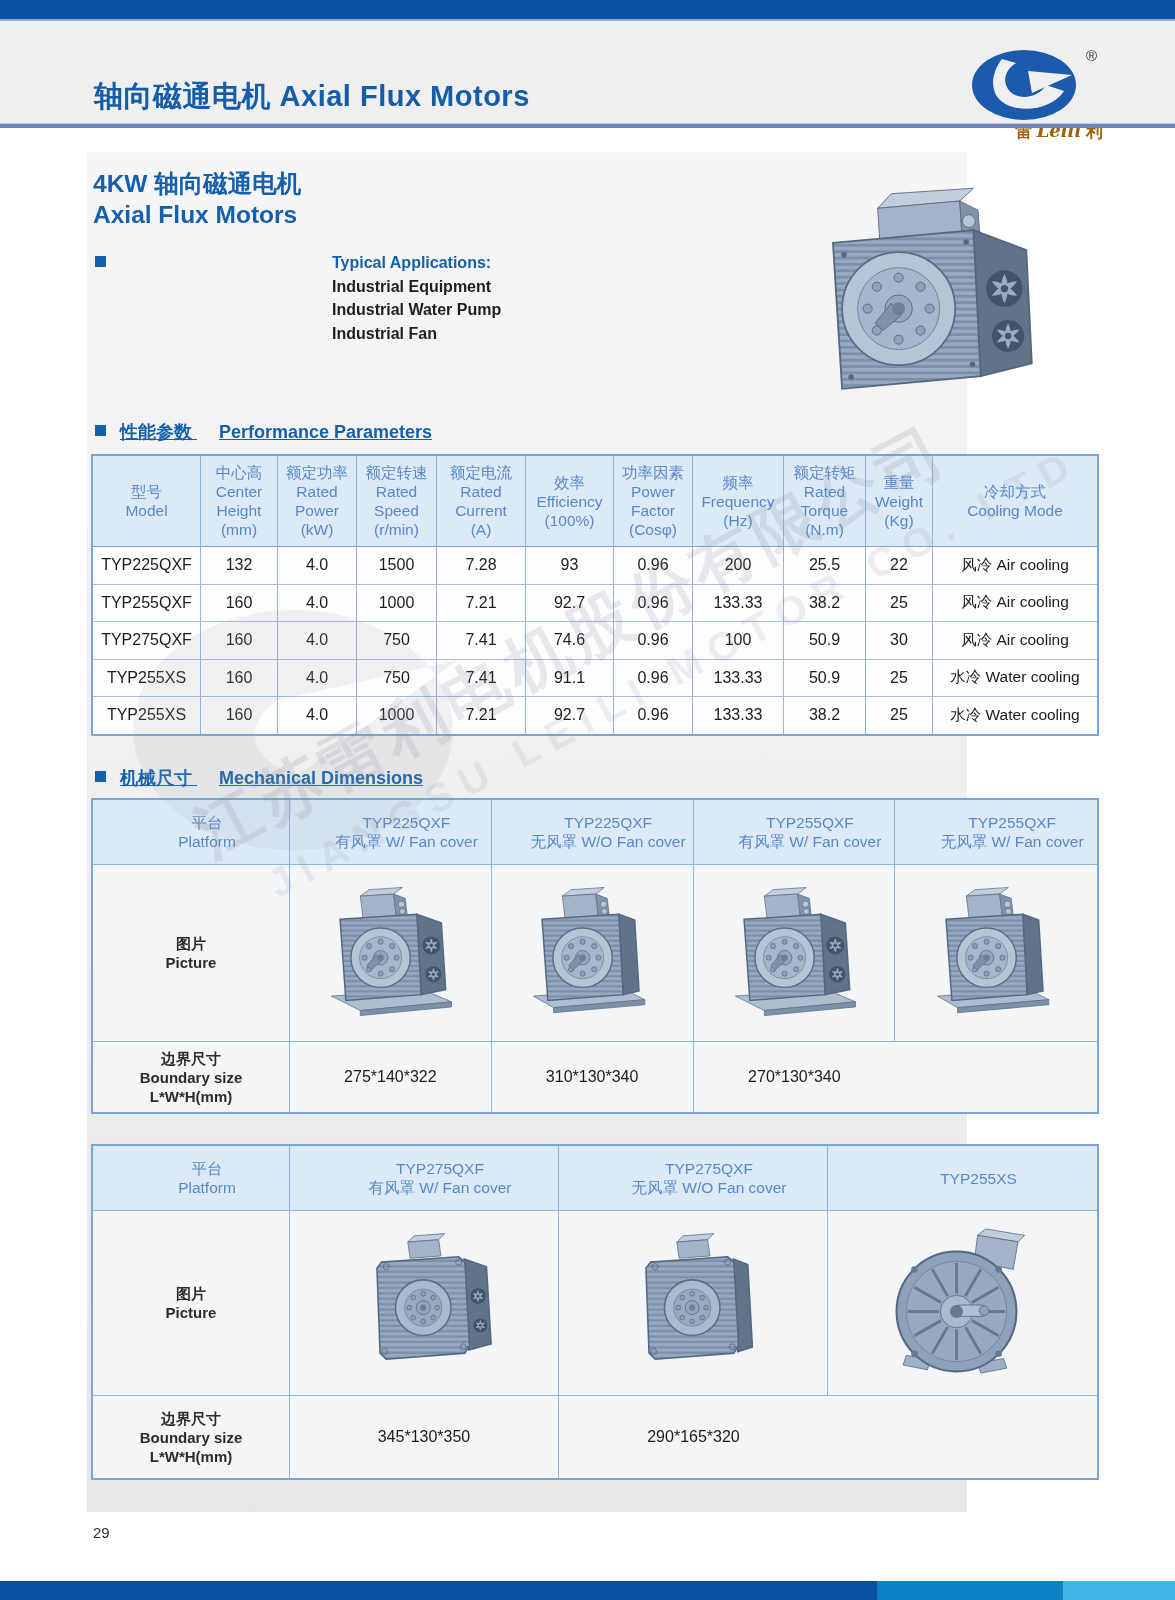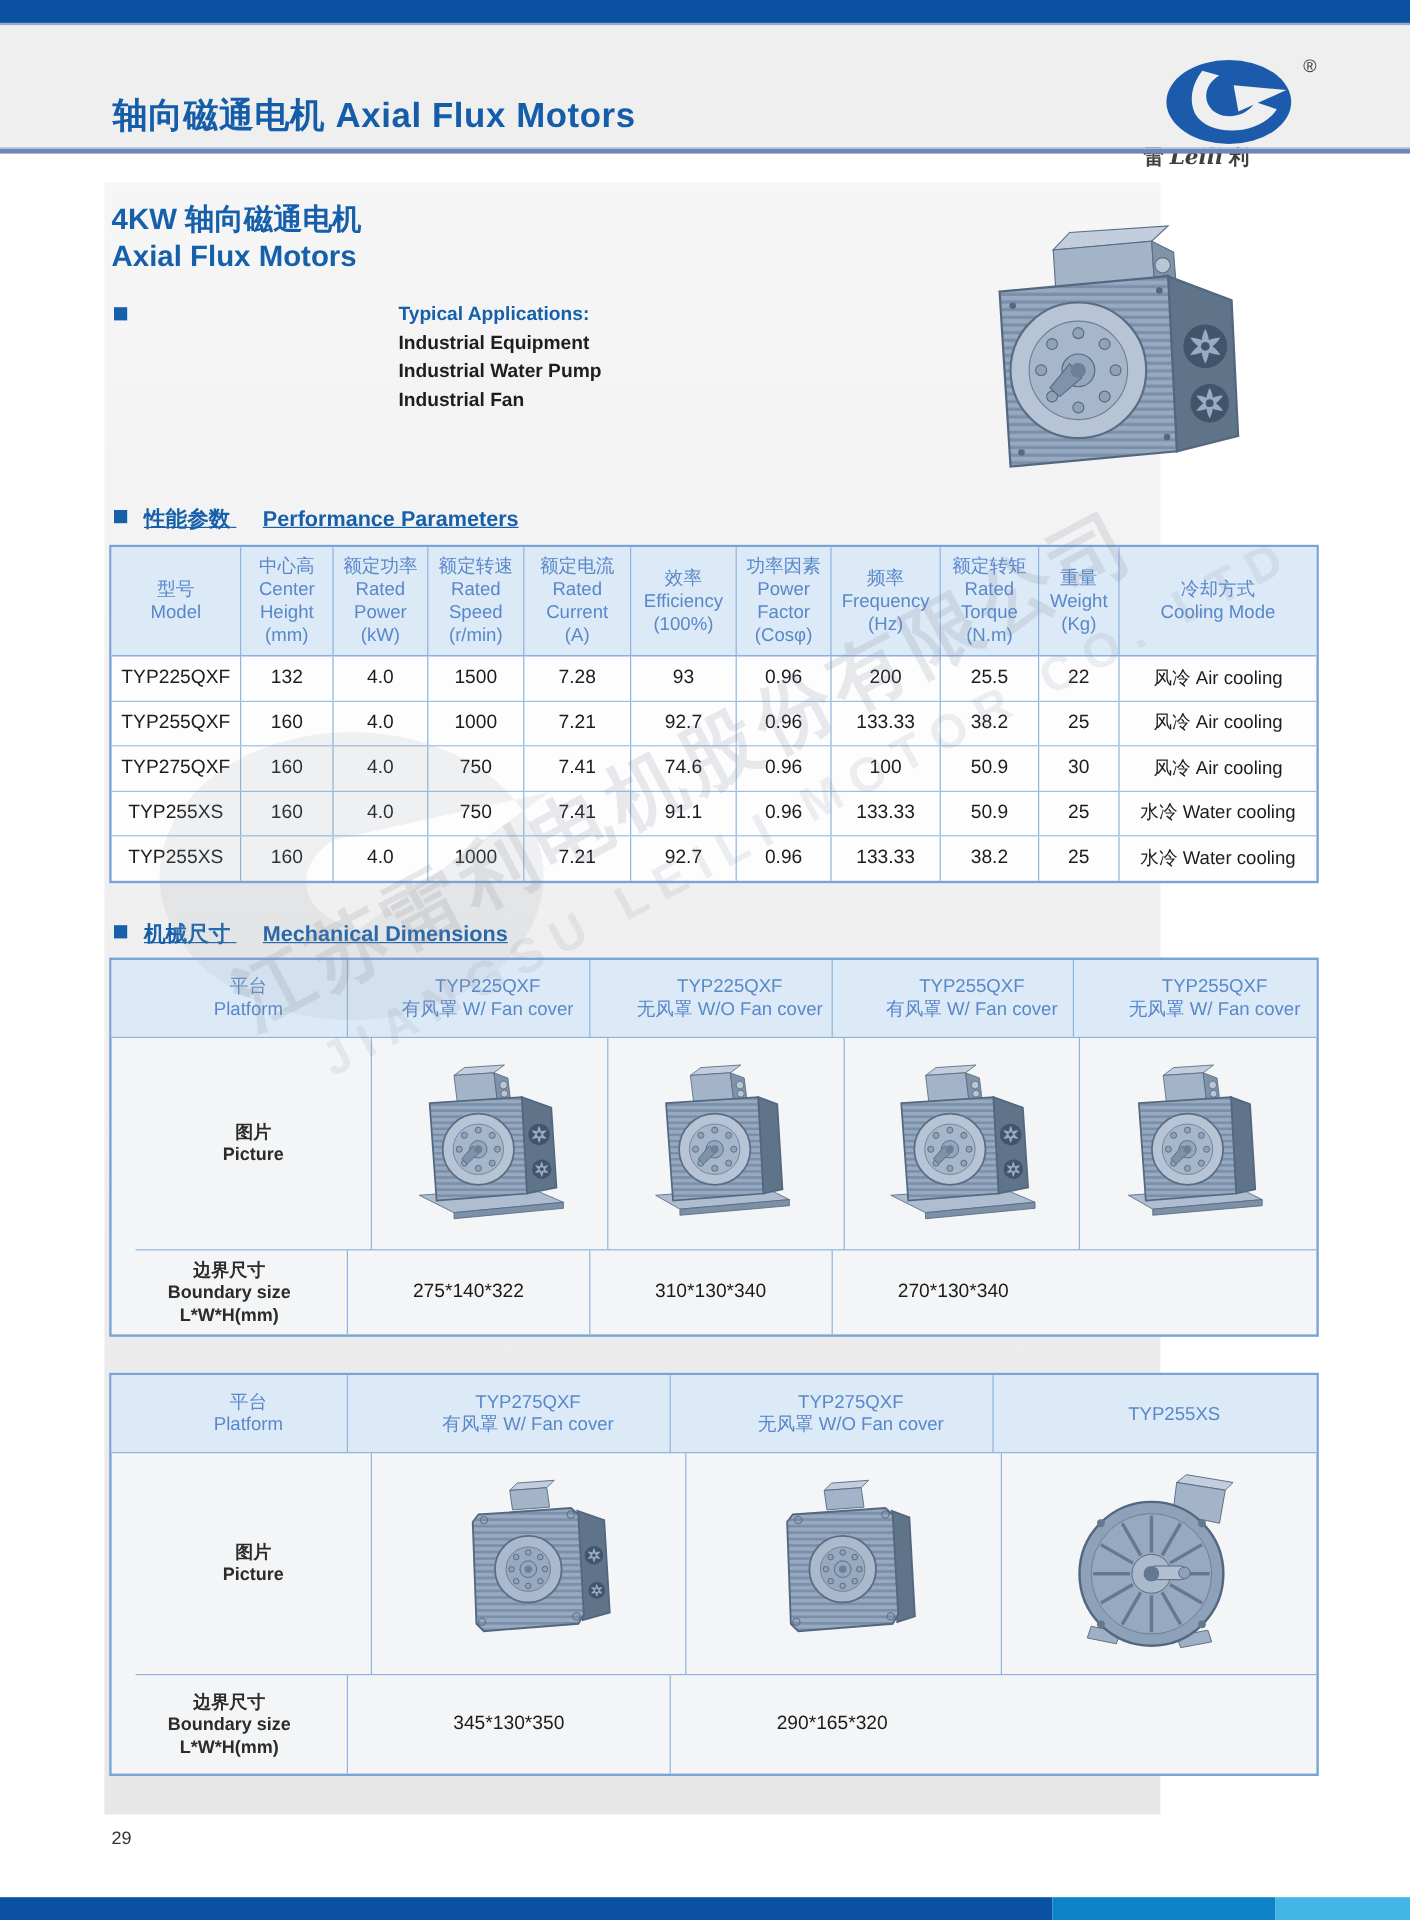--- a/index.html
+++ b/index.html
@@ -9,21 +9,21 @@
     -webkit-font-smoothing:antialiased;
   }
   
   .topbar{position:absolute;left:0;top:0;width:100%;height:19px;background:#0a51a2;border-bottom:2px solid #93abcd;}
   .hdrband{position:absolute;left:0;top:21px;width:100%;height:102px;background:#efefef;}
   .hdr-title{position:absolute;left:94px;top:56px;font-size:29px;font-weight:600;color:#155ca9;letter-spacing:.5px;white-space:nowrap;}
   .hdr-rule{position:absolute;left:0;top:123px;width:100%;height:4px;background:#6d87b6;border-top:1px solid #c3cfe2;}
   
   .brand{position:absolute;right:72px;top:26px;width:150px;height:96px;}
   .brand .reg{position:absolute;right:6px;top:0;font-size:15px;color:#333;}
-  .brand .word{position:absolute;left:0;right:0;bottom:0;text-align:left;font-size:17px;color:#404040;font-weight:700;}
+  .brand .word{position:absolute;left:0;right:0;bottom:0;text-align:right;font-size:17px;color:#a16207;font-weight:700;}
   .brand .word .script{font-family:"DejaVu Serif","Liberation Serif",serif;font-style:italic;font-weight:700;font-size:18px;}
   
   .panel{position:absolute;left:87px;top:152px;width:880px;height:1360px;
     background:linear-gradient(180deg,#f6f6f6 0%,#eeeeee 55%,#e7e7e7 100%);}
   .abs{position:absolute;}
   .bullet{position:absolute;width:11px;height:11px;background:#1660ab;}
   .sec-title{position:absolute;font-size:18px;color:#1660ab;white-space:nowrap;text-decoration:underline;}
   .sec-title .zh{font-weight:700;}
   .sec-title .en{font-weight:600;margin-left:22px;}
   .product-title{position:absolute;left:6px;top:16px;color:#1660ab;font-size:24.5px;font-weight:700;line-height:31px;}
@@ -51,21 +51,21 @@
   .mt1{top:646px;}
   .mt2{top:992px;}
   .mrow{display:grid;border-bottom:1px solid #8fb4dd;}
   .mrow:last-child{border-bottom:none;}
   .g5{grid-template-columns:197px repeat(4,1fr);}
   .g4{grid-template-columns:197px repeat(3,1fr);}
   .mcell{border-right:1px solid #8fb4dd;display:flex;flex-direction:column;align-items:center;justify-content:center;text-align:center;}
   .mcell:last-child{border-right:none;}
   .mhead{background:#dceaf8;height:64px;}
   .mhead .mcell{color:#5988c9;font-size:15.5px;padding-left:32px;}
-  .mpics{height:176px;margin-left:20px;}
+  .mpics{height:176px;}
   .mt2 .mpics{height:184px;}
   .mbound{height:70px;}
   .mt2 .mbound{height:82px;}
   .lbl-dark{color:#2b2b2b;font-size:15px;line-height:19px;font-weight:600;}
   .size-val{color:#1b1b1b;font-size:16px;font-weight:500;}
   .motor-s{width:152px;height:152px;}
   .mt2 .motor-s{width:162px;height:158px;}
   
   .wm{position:absolute;left:180px;top:800px;transform:rotate(-28deg);transform-origin:0 0;pointer-events:none;white-space:nowrap;z-index:6;}
   .wm .l1{font-size:64px;font-weight:700;letter-spacing:6px;color:rgba(123,133,146,0.17);}

